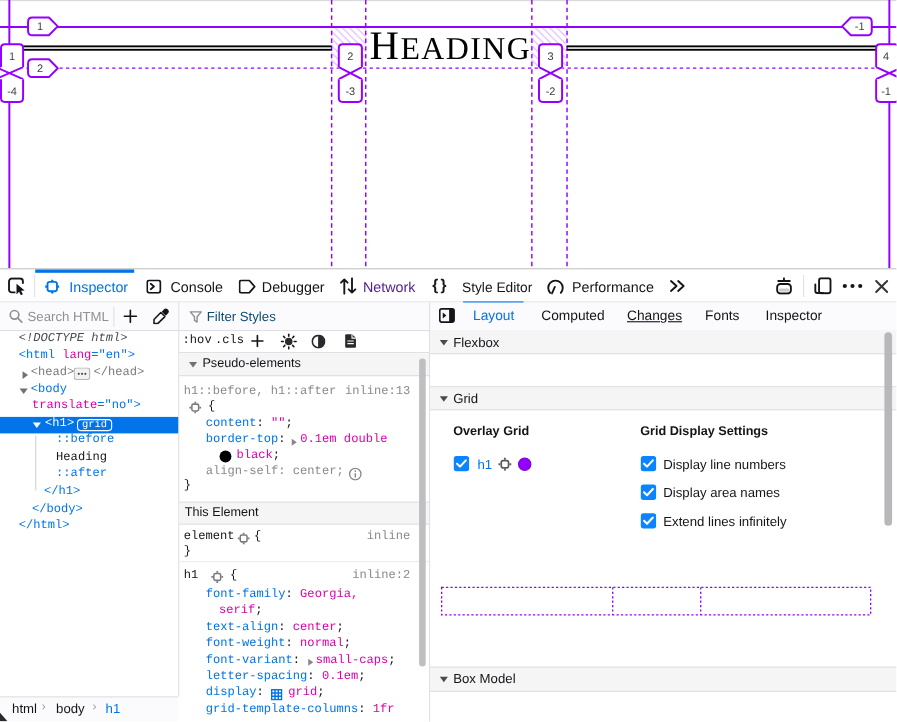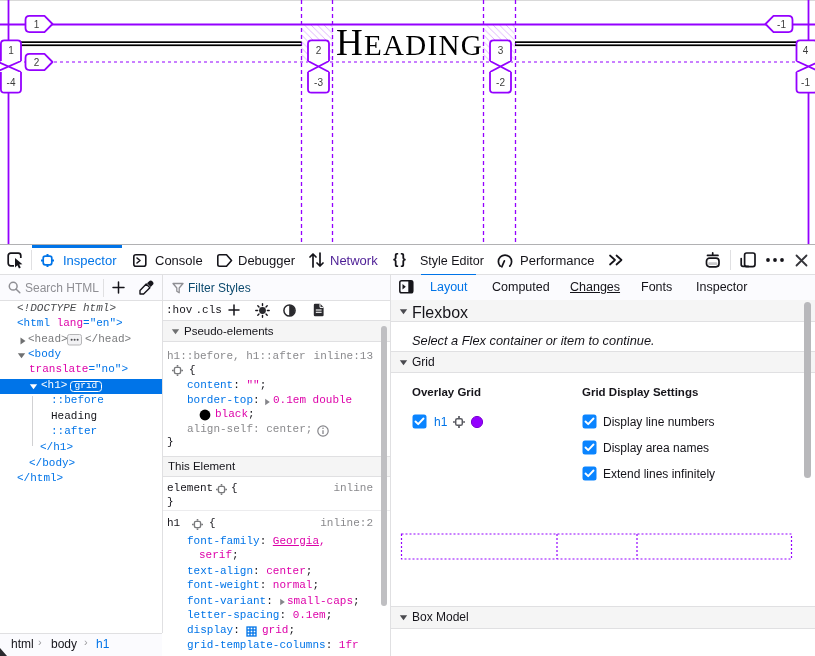--- a/index.html
+++ b/index.html
@@ -347,21 +347,21 @@
   <rect x="2.4" y="2.4" width="6.2" height="6.2" rx="1.5" fill="none" stroke="#797a7c" stroke-width="1.4"></rect>
   <g stroke="#797a7c" stroke-width="1.6">
     <line x1="5.5" y1="0" x2="5.5" y2="1.7"></line>
         <line x1="5.5" y1="9.3" x2="5.5" y2="11"></line>
     <line x1="0" y1="5.5" x2="1.7" y2="5.5"></line>
         <line x1="9.3" y1="5.5" x2="11" y2="5.5"></line>
   </g>
 </svg>
 <div class="abs mono" style="left:209px;top:517px;color:#15141a;">{</div>
 <div class="abs mono" style="left:320.2px;top:517px;color:#8a8a8d;">inline:2</div>
-<div class="abs mono" style="left:187px;top:535px;"><span class="blue">font-family</span><span class="dark">: </span><span class="mag" style="text-decoration:underline;text-align:center;">Georgia</span><span class="mag">,</span></div>
+<div class="abs mono" style="left:187px;top:535px;"><span class="blue">font-family</span><span class="dark">: </span><span class="mag" style="text-align:center;">Georgia</span><span class="mag">,</span></div>
 <div class="abs mono" style="left:199px;top:549px;"><span class="mag">serif</span><span class="dark">;</span></div>
 <div class="abs mono" style="left:187px;top:565px;"><span class="blue">text-align</span><span class="dark">: </span><span class="mag">center</span><span class="dark">;</span></div>
 <div class="abs mono" style="left:187px;top:579px;text-align:right;"><span class="blue">font-weight</span><span class="dark">: </span><span class="mag">normal</span><span class="dark">;</span></div>
 <div class="abs mono" style="left:187px;top:595px;"><span class="blue">font-variant</span><span class="dark">: </span></div>
 <svg class="abs" style="left:279px;top:598px" width="7" height="8">
       <path d="M1.2,0.8 L5.8,4 L1.2,7.2 Z" fill="#85858a"></path>
     </svg>
 <div class="abs mono" style="left:287px;top:595px;"><span class="mag">small-caps</span><span class="dark">;</span></div>
 <div class="abs mono" style="left:187px;top:609px;"><span class="blue">letter-spacing</span><span class="dark">: </span><span class="mag">0.1em</span><span class="dark">;</span></div>
 <div class="abs mono" style="left:187px;top:624px;"><span class="blue">display</span><span class="dark">: </span></div>
@@ -376,22 +376,21 @@
 </svg>
 <div class="abs mono" style="left:262px;top:624px;"><span class="mag">grid</span><span class="dark">;</span></div>
 <div class="abs mono" style="left:187px;top:639px;"><span class="blue">grid-template-columns</span><span class="dark">: </span><span class="mag">1fr</span></div>
 
 <div class="abs" style="left:381px;top:326px;width:6px;height:280px;background:#bfbfc2;border-radius:3px;"></div>
 
 <div class="abs" style="left:391px;top:300px;width:424px;height:22px;background:#f5f5f5;border-bottom:1px solid #e0e0e2;box-sizing:border-box;"></div>
 <svg class="abs" style="left:399px;top:308px" width="9" height="7">
       <path d="M0.8,1.2 L8.2,1.2 L4.5,6.2 Z" fill="#4a4a4f"></path>
     </svg>
-<div class="abs" style="left:412px;top:304px;font-size:16px;color:#15141a;">Flexbox</div>
-<div class="abs" style="left:412px;top:332.5px;font-size:12.8px;font-style:italic;color:#15141a;">Select a Flex container or item to continue.</div>
+<div class="abs" style="left:412px;top:304px;font-size:12px;color:#15141a;">Flexbox</div>
 <div class="abs" style="left:391px;top:351px;width:424px;height:22px;background:#f5f5f5;border-top:1px solid #e0e0e2;border-bottom:1px solid #e0e0e2;box-sizing:border-box;"></div>
 <svg class="abs" style="left:399px;top:359px" width="9" height="7">
       <path d="M0.8,1.2 L8.2,1.2 L4.5,6.2 Z" fill="#4a4a4f"></path>
     </svg>
 <div class="abs" style="left:412px;top:355px;font-size:12px;color:#15141a;">Grid</div>
 <div class="abs" style="left:412px;top:386px;font-size:11.5px;font-weight:bold;color:#15141a;">Overlay Grid</div>
 <div class="abs" style="left:582px;top:386px;font-size:11.5px;font-weight:bold;color:#15141a;">Grid Display Settings</div>
 
 <svg class="abs" style="left:412px;top:414px" width="15" height="15">
   <rect x="0.5" y="0.5" width="14" height="14" rx="2.5" fill="#0a84ff"></rect>

